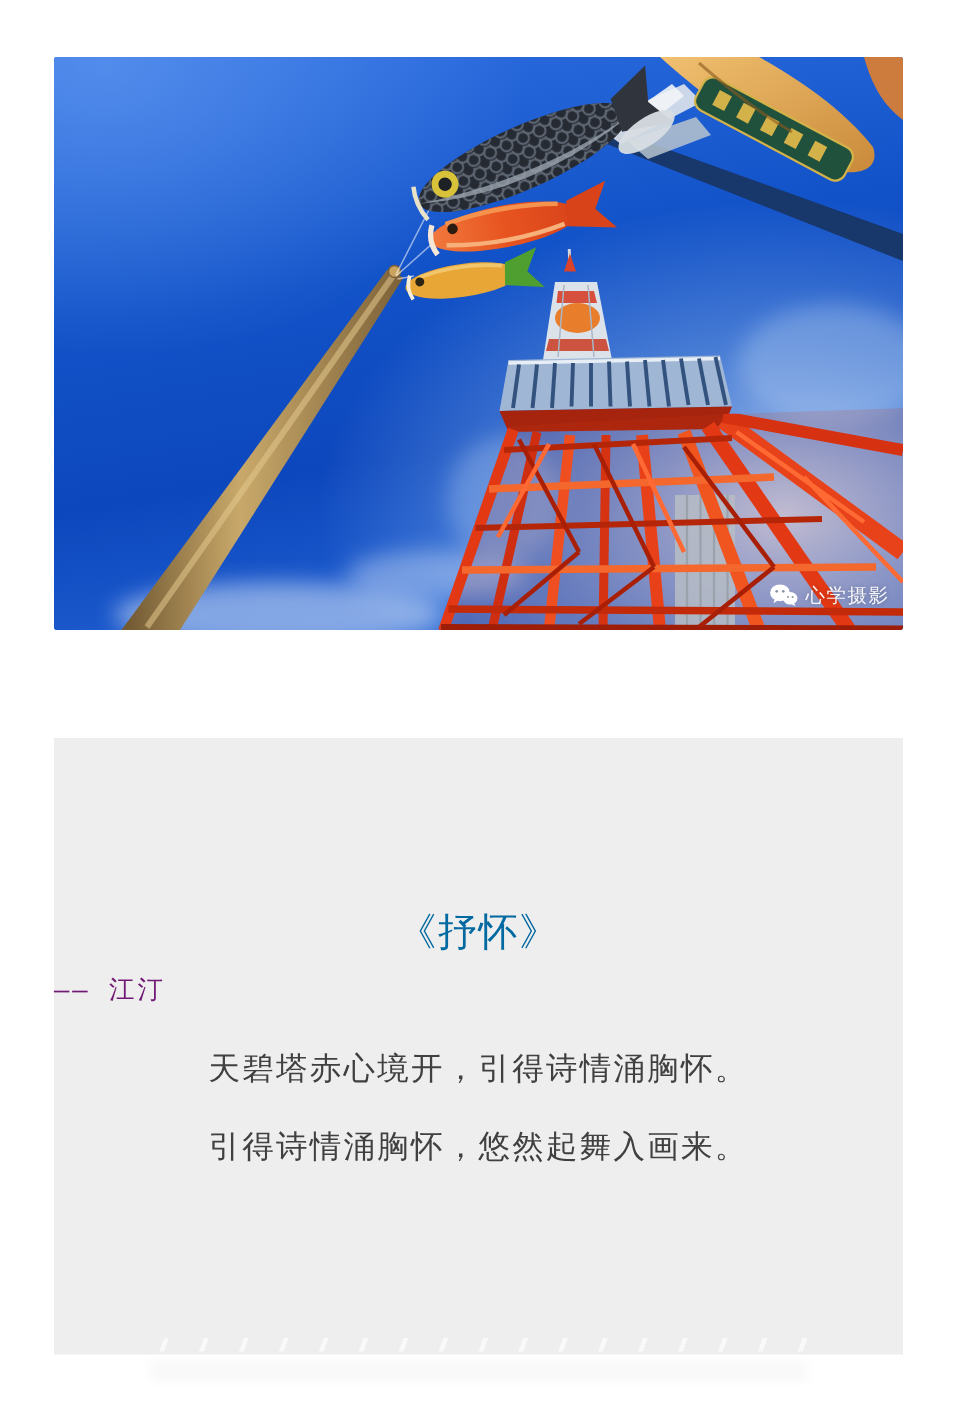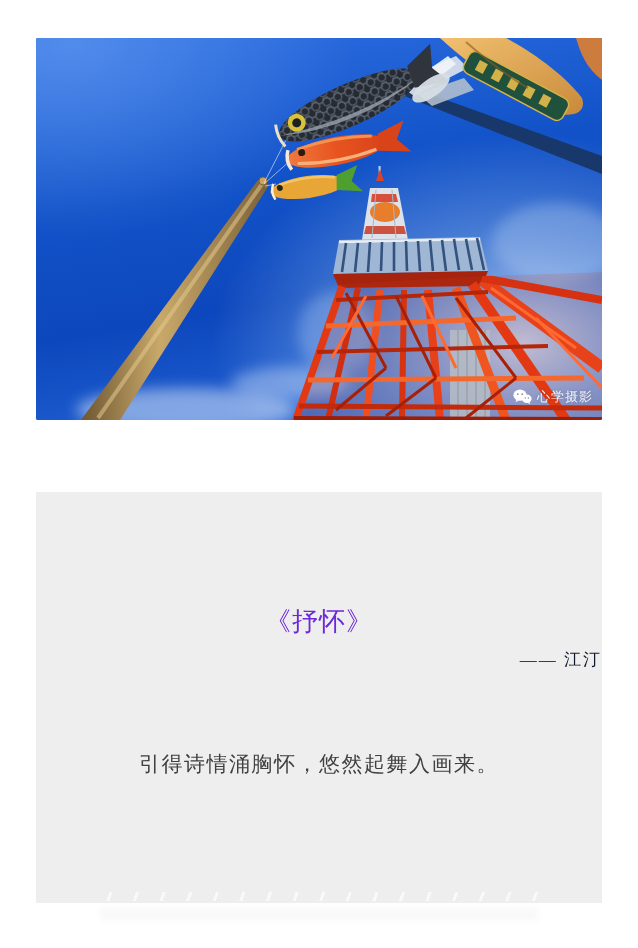--- a/index.html
+++ b/index.html
@@ -1,43 +1,43 @@
 <!DOCTYPE html>
 <html><head>
 <meta charset="utf-8">
 <style>
   html,body{margin:0;padding:0;background:#ffffff;}
   .page{
     position:relative;width:638px;height:948px;background:#ffffff;overflow:hidden;
-    font-family:Liberation Serif, serif;
+    font-family:Liberation Mono, monospace;
   }
   
   .photo-frame{
     position:absolute;left:36px;top:38px;width:566px;height:382px;
     overflow:hidden;border-radius:2px;background:#1b58cf;
   }
   .photo-frame svg{display:block;}
   .watermark{
     position:absolute;right:9px;bottom:14px;display:flex;align-items:center;gap:5px;
     color:rgba(255,255,255,0.92);font-size:13px;letter-spacing:1px;
     text-shadow:0 0 3px rgba(0,0,0,0.25);
   }
   .watermark svg{display:block;}
   
   .poem-card{
     position:absolute;left:36px;top:492px;width:566px;height:411px;
     background:#eeeeee;
   }
   .poem-title{
     position:absolute;top:112px;left:0;width:100%;text-align:center;margin:0;
-    font-size:26px;font-weight:500;color:#6d28d9;letter-spacing:1px;
+    font-size:26px;font-weight:500;color:#0369a1;letter-spacing:1px;
   }
   .poem-author{
-    position:absolute;top:156px;left:0;width:100%;text-align:right;
-    font-size:17px;color:#0f172a;letter-spacing:2px;
+    position:absolute;top:156px;left:0;width:100%;text-align:left;
+    font-size:17px;color:#701a75;letter-spacing:2px;
   }
   .poem-line{
     position:absolute;left:0;width:100%;text-align:center;margin:0;
     font-size:21px;color:#404040;letter-spacing:1.5px;
   }
   .poem-line.l1{top:206px;}
   .poem-line.l2{top:258px;}
   .card-slashes{
     position:absolute;left:50px;right:50px;bottom:2px;height:9px;opacity:.7;
     background:repeating-linear-gradient(110deg,transparent 0 22px,rgba(255,255,255,.95) 22px 25px);
@@ -262,18 +262,19 @@
         <circle cx="12.3" cy="9" r="0.7" fill="rgba(40,60,90,0.55)"></circle>
         <circle cx="15.4" cy="9" r="0.7" fill="rgba(40,60,90,0.55)"></circle>
       </svg>
       <span>心学摄影</span>
     </div>
   </div>
 
   <div class="poem-card">
     <h2 class="poem-title">《抒怀》</h2>
     <div class="poem-author">—— 江汀</div>
+    <p class="poem-line l1">天碧塔赤心境开，引得诗情涌胸怀。</p>
     <p class="poem-line l2">引得诗情涌胸怀，悠然起舞入画来。</p>
     <div class="card-slashes"></div>
   </div>
 
   <div class="ghost-strip"></div>
 </div>
 
 </body></html>

